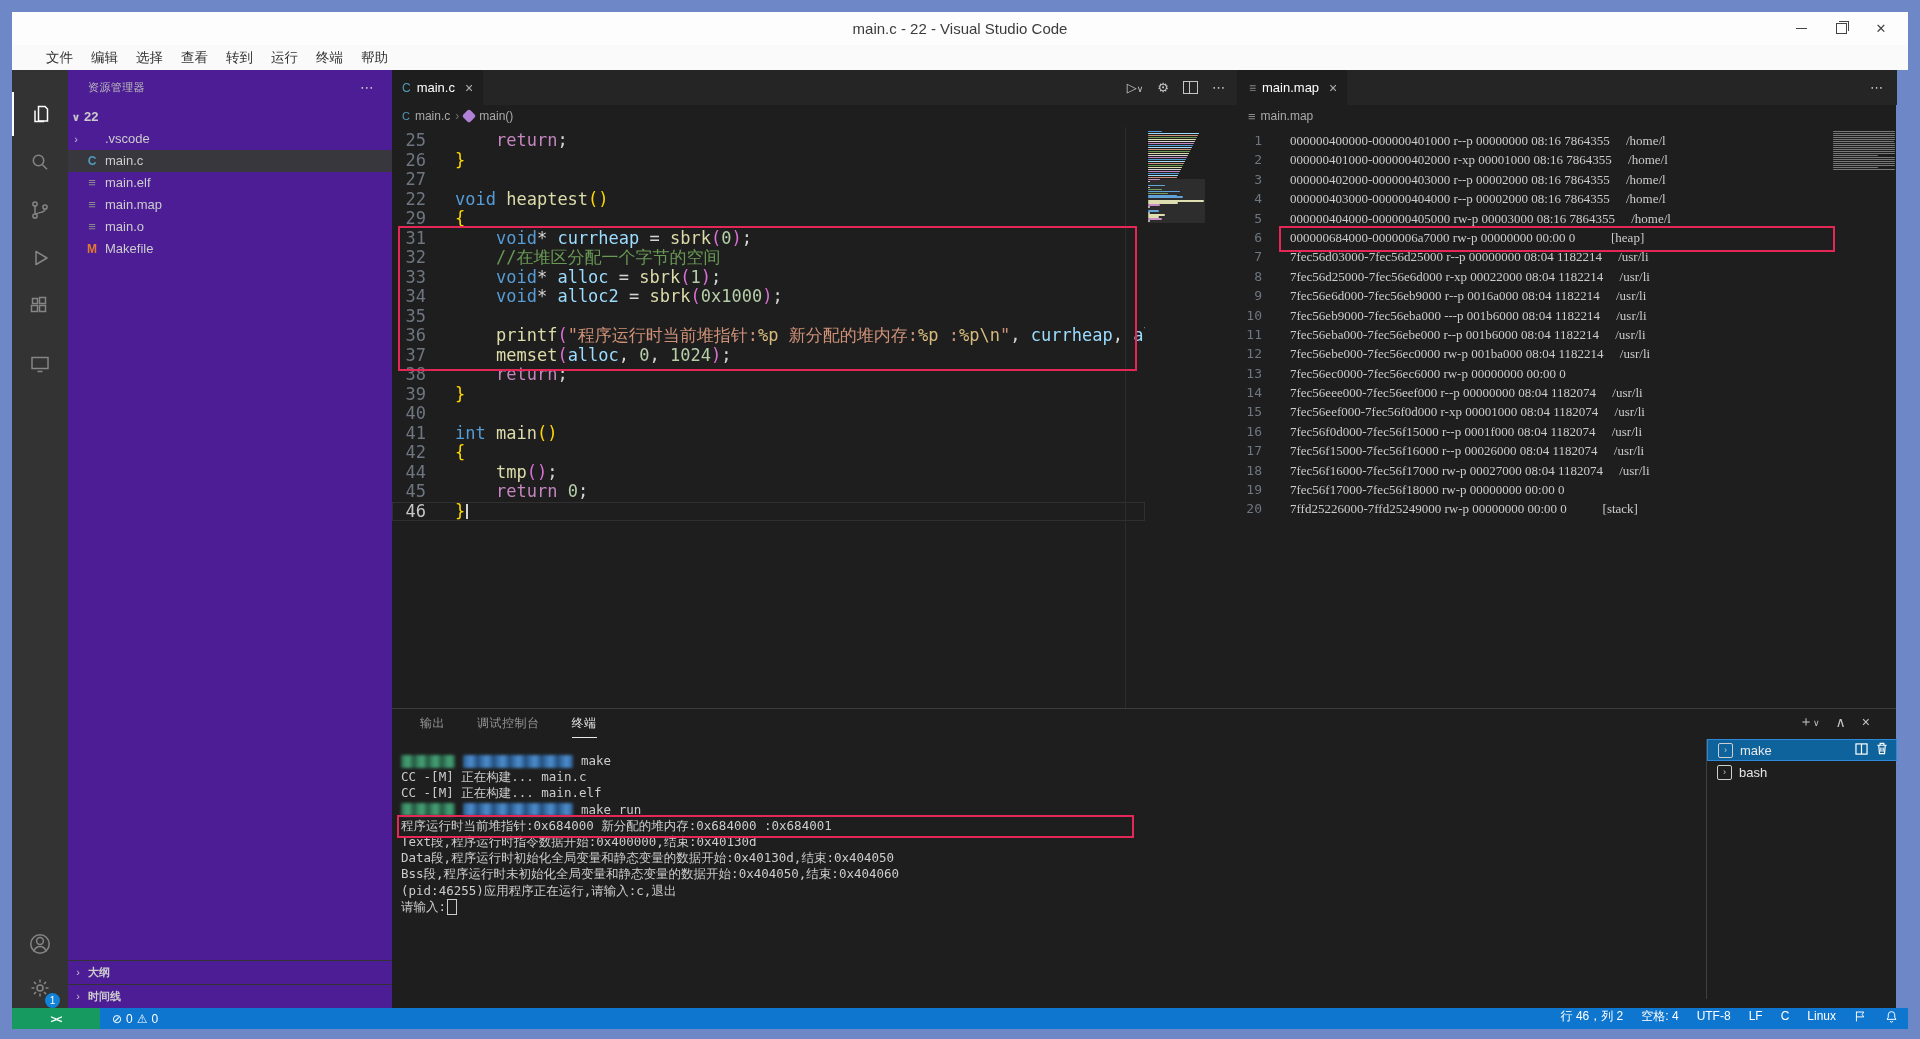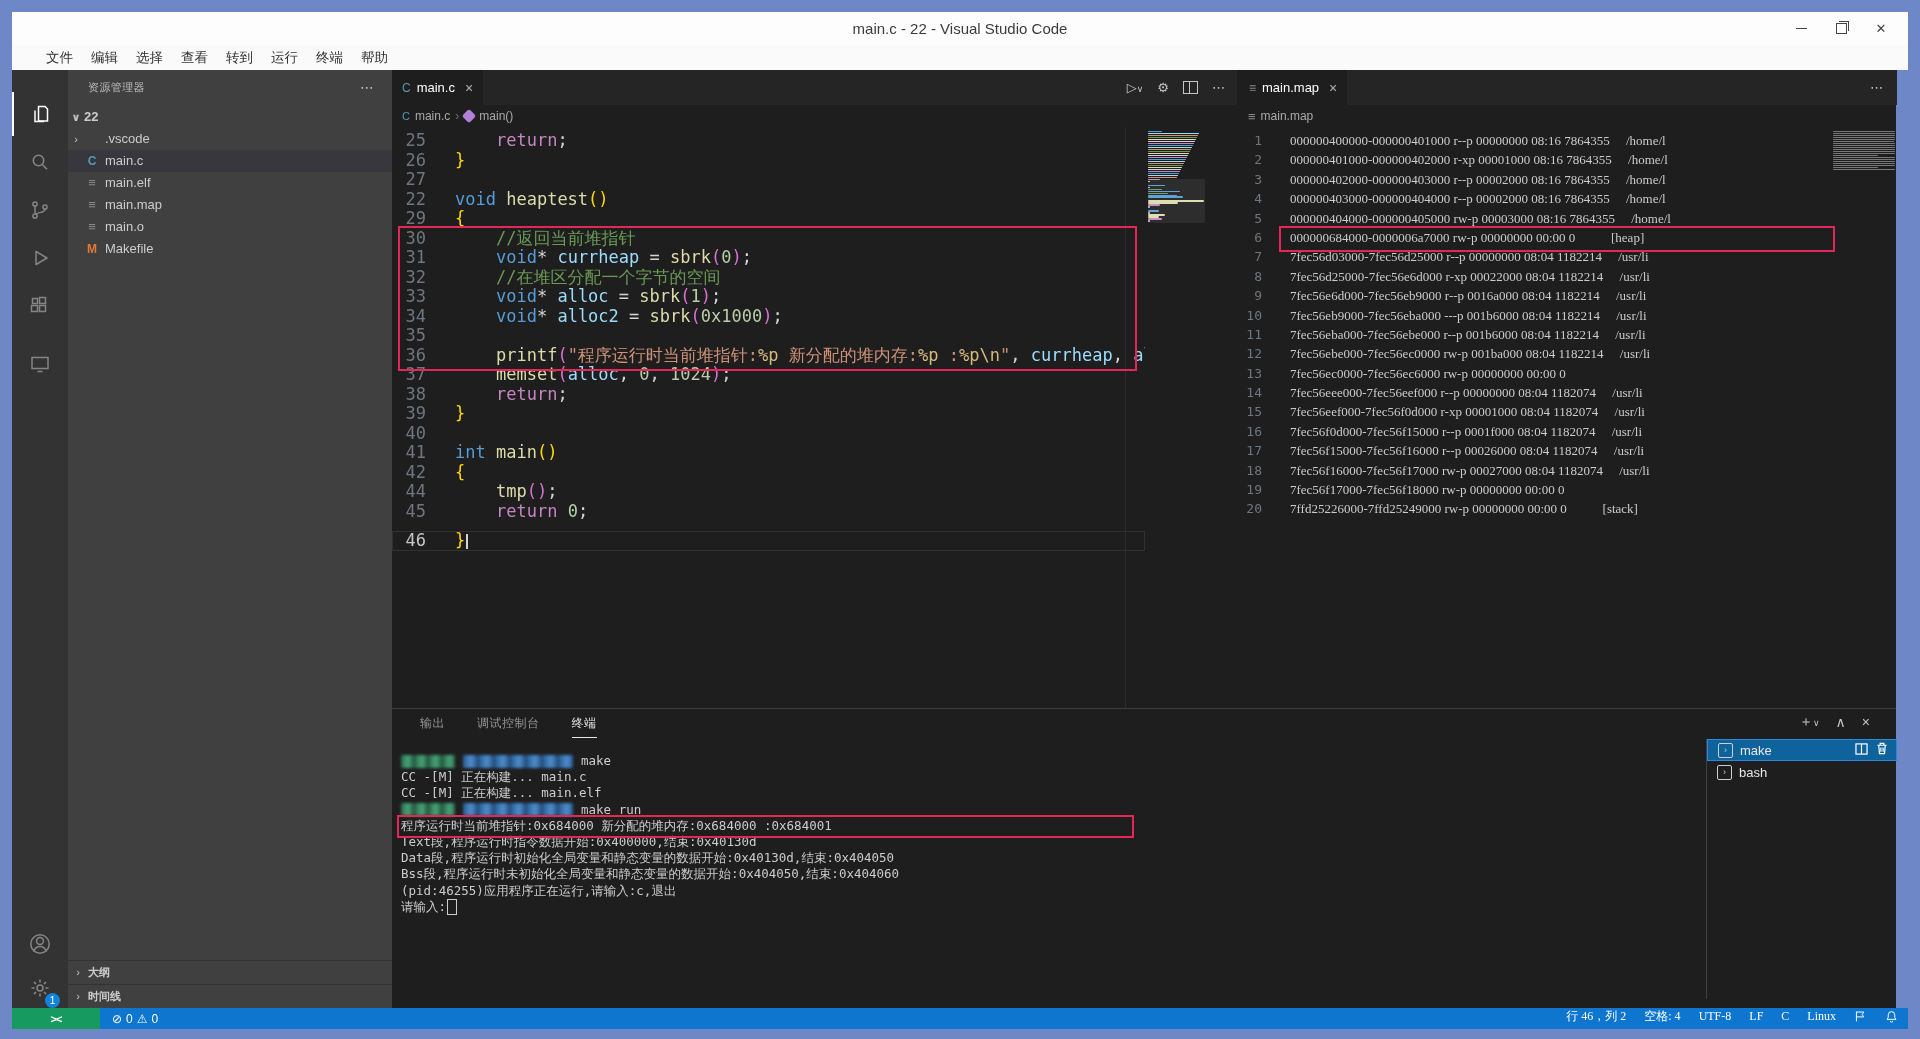--- a/index.html
+++ b/index.html
@@ -20,21 +20,21 @@
   .menu-item{padding:0 9px;font-size:13.5px;color:#333;line-height:25px;}
 
   
   .activitybar{left:12px;top:70px;width:56px;height:938px;background:#333333;}
   .act-icon{position:absolute;left:0;width:56px;height:44px;display:flex;align-items:center;justify-content:center;color:#858585;}
   .act-icon.active{color:#ffffff;border-left:2px solid #fff;box-sizing:border-box;}
   .act-icon svg{stroke:currentColor;fill:none;stroke-width:1.5;}
   .badge{position:absolute;right:8px;bottom:2px;width:15px;height:15px;border-radius:50%;background:#1283d8;color:#fff;font-size:10px;text-align:center;line-height:15px;}
 
   
-  .sidebar{left:68px;top:70px;width:324px;height:938px;background:#404040;color:#cccccc;}
+  .sidebar{left:68px;top:70px;width:324px;height:938px;background:#4c1d95;color:#cccccc;}
   .sb-header{position:absolute;left:20px;top:0;height:34px;line-height:34px;font-size:11px;color:#bbbbbb;letter-spacing:.4px;}
   .sb-more{position:absolute;right:18px;top:0;height:34px;line-height:34px;color:#c5c5c5;font-size:14px;}
   .tree{position:absolute;left:0;top:36px;width:324px;}
   .tree-row{height:22px;line-height:22px;font-size:13px;color:#cccccc;display:flex;align-items:center;white-space:nowrap;}
   .tree-row.selected{background:#37373d;}
   .tree-row .tw{width:16px;text-align:center;color:#c5c5c5;font-size:11px;flex:none;}
   .tree-row .fic{width:16px;text-align:center;font-weight:bold;font-size:12px;flex:none;margin-right:5px;}
   .fic.c{color:#519aba;} .fic.list{color:#8a8a8a;font-weight:normal;font-size:13px;} .fic.mk{color:#e37933;}
   .root-row{font-weight:bold;}
   .sb-section{position:absolute;left:0;width:324px;height:22px;line-height:22px;font-size:11px;font-weight:bold;color:#cccccc;border-top:1px solid #333;}
@@ -52,21 +52,21 @@
   .split-ic:before{content:"";position:absolute;left:5px;top:0;width:1px;height:100%;background:#c5c5c5;}
   .breadcrumb{position:absolute;top:35px;height:22px;display:flex;align-items:center;font-size:12px;color:#a9a9a9;gap:5px;}
   .bc-sep{color:#6e6e6e;}
   .sym-ic{width:10px;height:10px;background:#b180d7;display:inline-block;transform:rotate(45deg);border-radius:2px;}
 
   .mono{font-family:"DejaVu Sans Mono",monospace;}
   .code-lines{position:absolute;left:0;top:61px;width:753px;overflow:hidden;}
   .code-row{height:19.5px;line-height:19.5px;font-size:17px;white-space:pre;display:flex;}
   .code-row .ln{width:34px;text-align:right;color:#6e7681;flex:none;}
   .code-row .ct{padding-left:29px;color:#d4d4d4;}
-  .code-row.cur{outline:1px solid #303030;outline-offset:-1px;margin-top:10px;}
+  .code-row.cur{outline:1px solid #303030;outline-offset:-1px;}
   .code-row.cur .ln{color:#c6c6c6;}
   .tk-kw{color:#569cd6;} .tk-ctl{color:#c586c0;} .tk-fn{color:#dcdcaa;} .tk-var{color:#9cdcfe;}
   .tk-num{color:#b5cea8;} .tk-str{color:#ce9178;} .tk-fmt{color:#d7ba7d;} .tk-cmt{color:#6a9955;}
   .tk-pun{color:#d4d4d4;} .tk-b1{color:#ffd700;} .tk-b2{color:#da70d6;} .tk-op{color:#d4d4d4;}
   .caret{display:inline-block;width:1.5px;height:15px;background:#d4d4d4;vertical-align:middle;margin-left:1px;}
   .vline{position:absolute;left:733px;top:57px;width:1px;height:581px;background:#2c2c2c;}
   .minimap{position:absolute;overflow:hidden;}
   .mm1{left:756px;top:61px;width:57px;height:100px;}
   .mm2{left:1441px;top:61px;width:64px;height:84px;}
   .mm-bar{height:1.3px;margin-bottom:0.7px;border-radius:1px;}
@@ -96,21 +96,21 @@
   .term-item-actions{margin-left:auto;margin-right:8px;display:flex;gap:8px;align-items:center;}
   .trash-ic svg,.splitt-ic svg{stroke:#ffffff;fill:none;stroke-width:1.3;}
 
   
   .redbox{position:absolute;border:2px solid #e42757;pointer-events:none;}
 
   
   .statusbar{left:12px;top:1008px;width:1896px;height:21px;background:#0e76cf;color:#ffffff;font-size:12px;}
   .sb-remote{position:absolute;left:0;top:0;width:88px;height:21px;background:#169a60;display:flex;align-items:center;justify-content:center;font-weight:bold;font-size:11px;letter-spacing:-1px;}
   .sb-left{position:absolute;left:100px;top:0;height:21px;display:flex;align-items:center;gap:4px;}
-  .sb-right{position:absolute;right:10px;top:0;height:16px;display:flex;align-items:center;gap:18px;font-family:Liberation Serif, serif;}
+  .sb-right{position:absolute;right:10px;top:0;height:16px;display:flex;align-items:center;gap:18px;}
   .sb-item{display:flex;align-items:center;gap:4px;}
 </style>
 </head>
 <body>
 
 <div class="screen">
 
   <div class="abs titlebar">
     <div class="title-text">main.c - 22 - Visual Studio Code</div>
     <div class="win-controls">
@@ -272,21 +272,20 @@
       <span class="fic list">≡</span>
       <span>main.map</span>
     </div>
 
     <div class="code-lines mono" id="codeLines">
         <div class="code-row"><span class="ln">25</span><span class="ct"><span class="tk-pun">    </span><span class="tk-ctl">return</span><span class="tk-pun">;</span></span></div>
         <div class="code-row"><span class="ln">26</span><span class="ct"><span class="tk-b1">}</span></span></div>
         <div class="code-row"><span class="ln">27</span><span class="ct"></span></div>
         <div class="code-row"><span class="ln">22</span><span class="ct"><span class="tk-kw">void</span><span class="tk-pun"> </span><span class="tk-fn">heaptest</span><span class="tk-b1">()</span></span></div>
         <div class="code-row"><span class="ln">29</span><span class="ct"><span class="tk-b1">{</span></span></div>
-        <div class="code-row"><span class="ln">30</span><span class="ct"><span class="tk-pun">    </span><span class="tk-cmt">//返回当前堆指针</span></span></div>
         <div class="code-row"><span class="ln">31</span><span class="ct"><span class="tk-pun">    </span><span class="tk-kw">void</span><span class="tk-op">*</span><span class="tk-pun"> </span><span class="tk-var">currheap</span><span class="tk-op"> = </span><span class="tk-fn">sbrk</span><span class="tk-b2">(</span><span class="tk-num">0</span><span class="tk-b2">)</span><span class="tk-pun">;</span></span></div>
         <div class="code-row"><span class="ln">32</span><span class="ct"><span class="tk-pun">    </span><span class="tk-cmt">//在堆区分配一个字节的空间</span></span></div>
         <div class="code-row"><span class="ln">33</span><span class="ct"><span class="tk-pun">    </span><span class="tk-kw">void</span><span class="tk-op">*</span><span class="tk-pun"> </span><span class="tk-var">alloc</span><span class="tk-op"> = </span><span class="tk-fn">sbrk</span><span class="tk-b2">(</span><span class="tk-num">1</span><span class="tk-b2">)</span><span class="tk-pun">;</span></span></div>
         <div class="code-row"><span class="ln">34</span><span class="ct"><span class="tk-pun">    </span><span class="tk-kw">void</span><span class="tk-op">*</span><span class="tk-pun"> </span><span class="tk-var">alloc2</span><span class="tk-op"> = </span><span class="tk-fn">sbrk</span><span class="tk-b2">(</span><span class="tk-num">0x1000</span><span class="tk-b2">)</span><span class="tk-pun">;</span></span></div>
         <div class="code-row"><span class="ln">35</span><span class="ct"></span></div>
         <div class="code-row"><span class="ln">36</span><span class="ct"><span class="tk-pun">    </span><span class="tk-fn">printf</span><span class="tk-b2">(</span><span class="tk-str">"程序运行时当前堆指针:</span><span class="tk-fmt">%p</span><span class="tk-str"> 新分配的堆内存:</span><span class="tk-fmt">%p</span><span class="tk-str"> :</span><span class="tk-fmt">%p</span><span class="tk-fmt">\n</span><span class="tk-str">"</span><span class="tk-pun">, </span><span class="tk-var">currheap</span><span class="tk-pun">, </span><span class="tk-var">alloc</span><span class="tk-pun">, </span><span class="tk-var">alloc2</span><span class="tk-b2">)</span></span></div>
         <div class="code-row"><span class="ln">37</span><span class="ct"><span class="tk-pun">    </span><span class="tk-fn">memset</span><span class="tk-b2">(</span><span class="tk-var">alloc</span><span class="tk-pun">, </span><span class="tk-num">0</span><span class="tk-pun">, </span><span class="tk-num">1024</span><span class="tk-b2">)</span><span class="tk-pun">;</span></span></div>
         <div class="code-row"><span class="ln">38</span><span class="ct"><span class="tk-pun">    </span><span class="tk-ctl">return</span><span class="tk-pun">;</span></span></div>
         <div class="code-row"><span class="ln">39</span><span class="ct"><span class="tk-b1">}</span></span></div>
         <div class="code-row"><span class="ln">40</span><span class="ct"></span></div>

